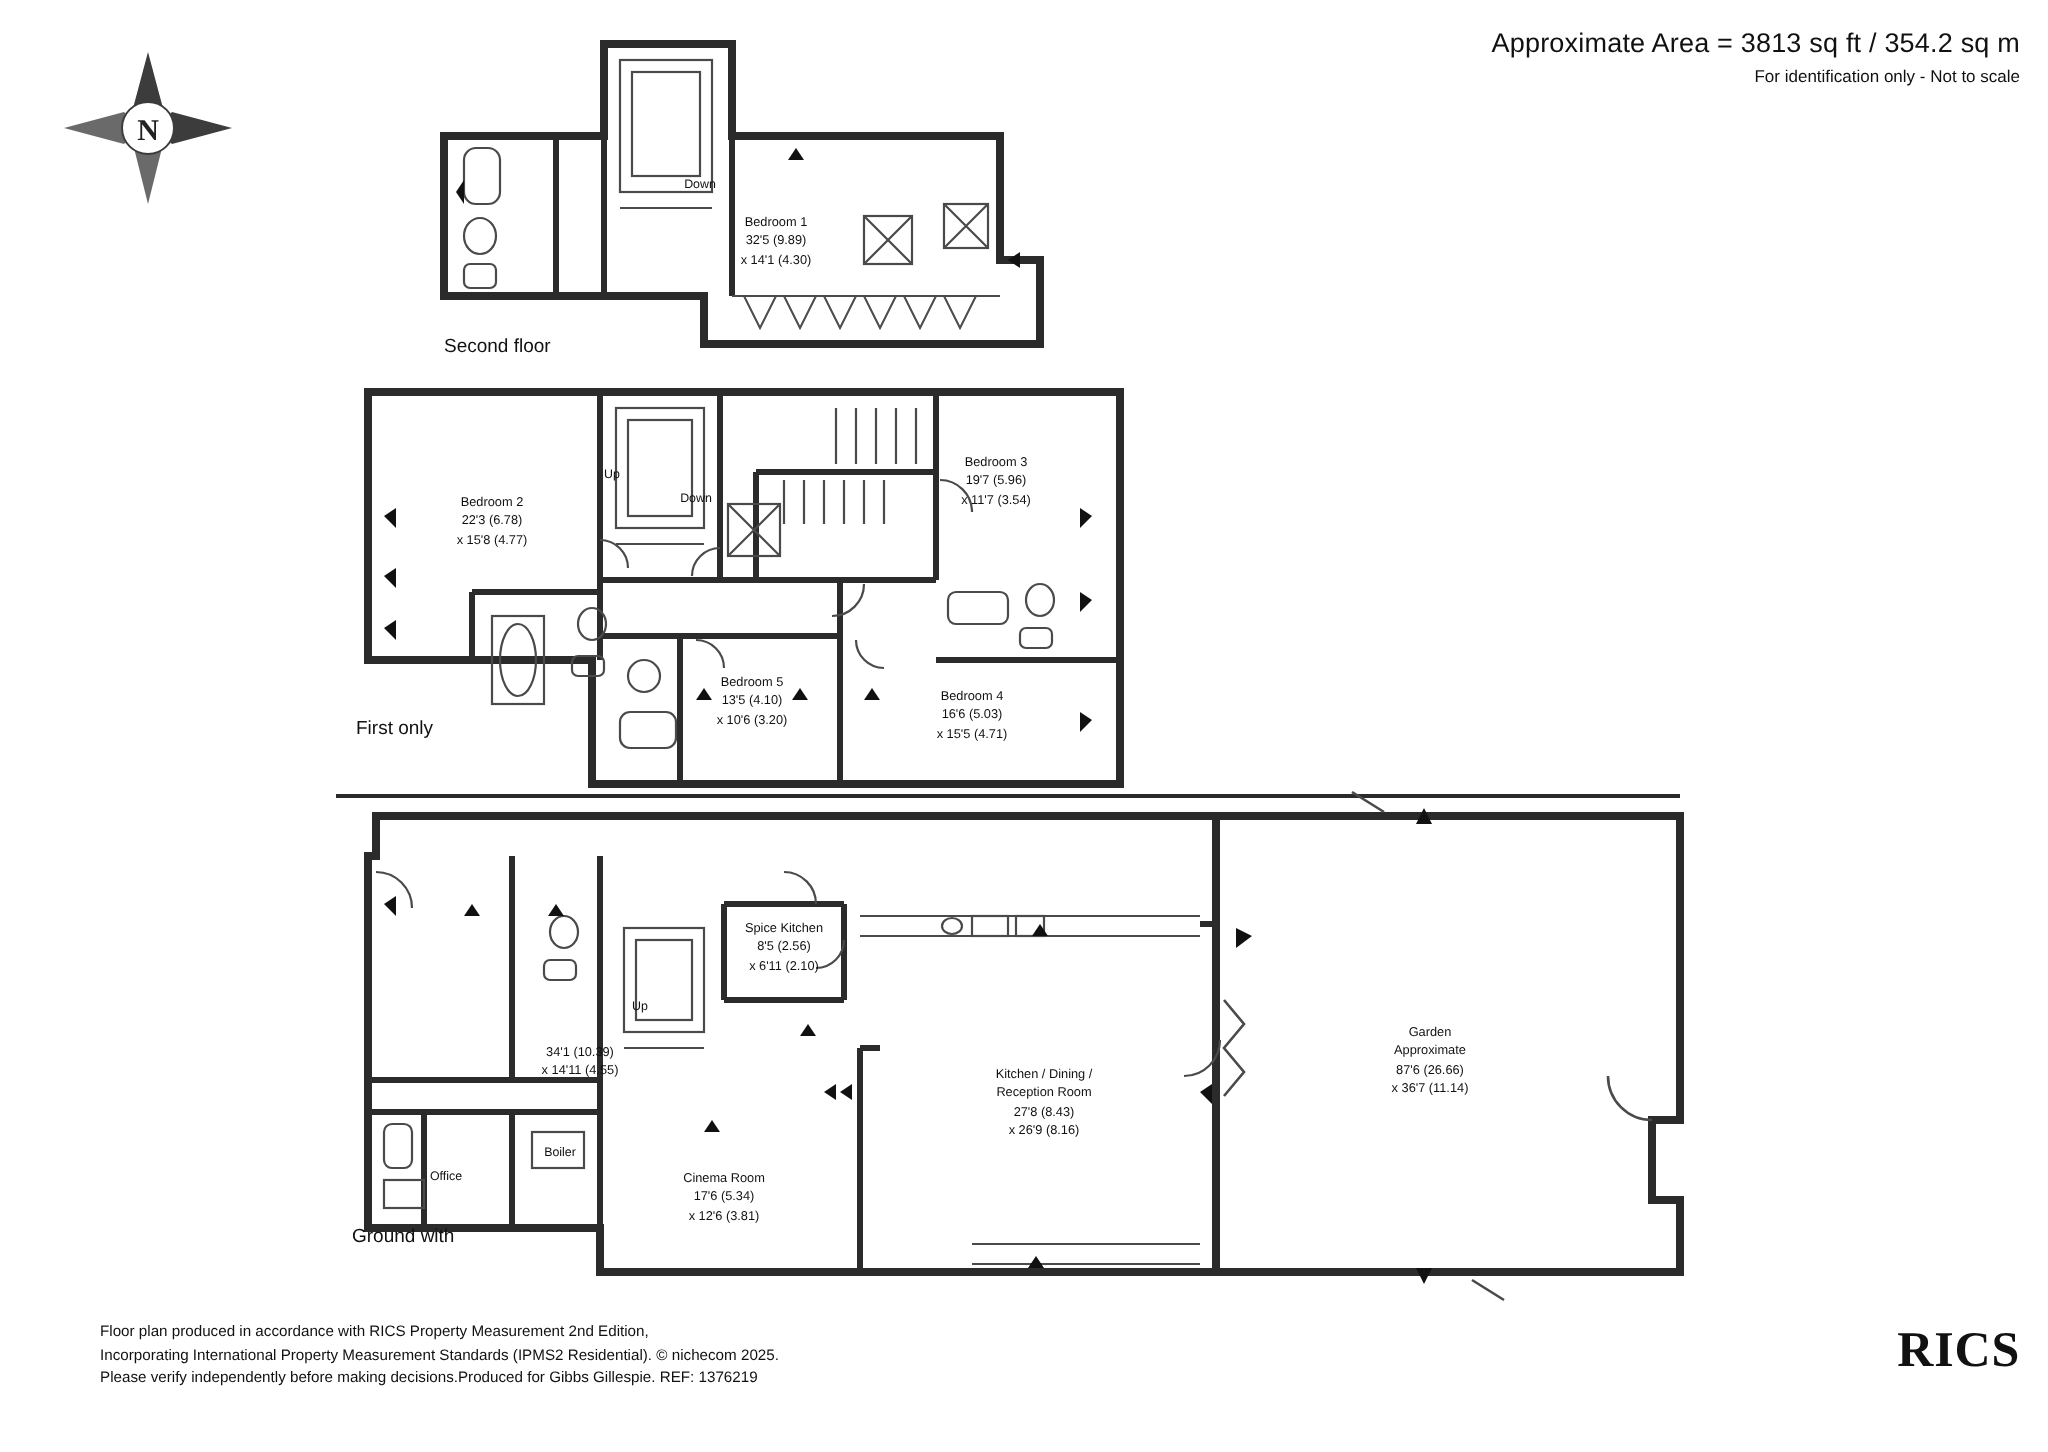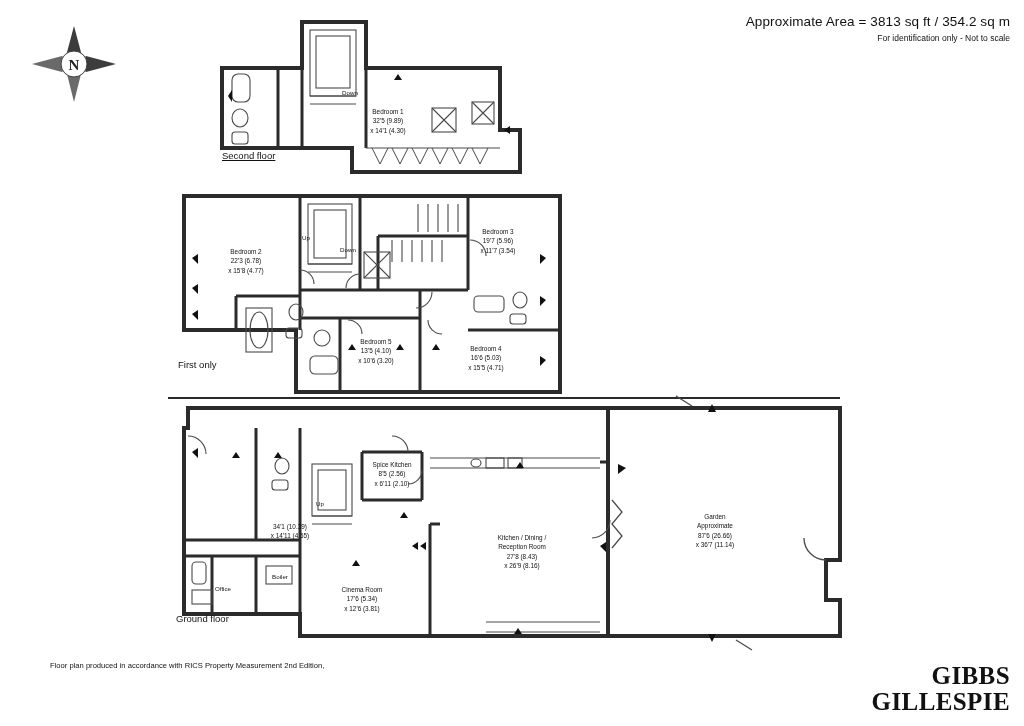--- a/index.html
+++ b/index.html
@@ -254,23 +254,23 @@
   <svg width="88" height="80" viewBox="0 0 88 80">
     <polygon points="44,2 52,32 44,40 36,32" fill="#3c3c3c"></polygon>
     <polygon points="44,78 52,46 44,40 36,46" fill="#6a6a6a"></polygon>
     <polygon points="2,40 32,32 40,40 32,48" fill="#6a6a6a"></polygon>
     <polygon points="86,40 56,32 48,40 56,48" fill="#3c3c3c"></polygon>
     <circle cx="44" cy="40" r="13" fill="#ffffff" stroke="#3c3c3c" stroke-width="1"></circle>
     <text x="44" y="46" text-anchor="middle" font-family="Liberation Serif, serif" font-size="15" font-weight="bold" fill="#222">N</text>
   </svg>
 </div>
 
-<div class="abs floor-label" style="left:222px;top:150px;text-decoration:underline;">Second floor</div>
+<div class="abs floor-label" style="left:222px;top:168px;">Second floor</div>
 <div class="abs floor-label" style="left:178px;top:359px;">First only</div>
-<div class="abs floor-label" style="left:176px;top:613px;">Ground floor</div>
+<div class="abs floor-label" style="left:176px;top:613px;">Ground with</div>
 
 <div class="abs room" style="left:338px;top:107px;width:100px;">
   <span class="nm">Bedroom 1</span>
   <span class="d">32'5 (9.89)</span>
   <span class="d">x 14'1 (4.30)</span>
 </div>
 <div class="abs small-lbl" style="left:330px;top:89px;width:40px;">Down</div>
 
 <div class="abs room" style="left:196px;top:247px;width:100px;">
   <span class="nm">Bedroom 2</span>
@@ -320,18 +320,19 @@
   <span class="nm">Approximate</span>
   <span class="d">87'6 (26.66)</span>
   <span class="d">x 36'7 (11.14)</span>
 </div>
 <div class="abs small-lbl" style="left:198px;top:585px;width:50px;">Office</div>
 <div class="abs small-lbl" style="left:258px;top:573px;width:44px;">Boiler</div>
 <div class="abs small-lbl" style="left:308px;top:500px;width:24px;">Up</div>
 
 <div class="abs" id="footer">
   <div>Floor plan produced in accordance with RICS Property Measurement 2nd Edition,</div>
+  <div>Incorporating International Property Measurement Standards (IPMS2 Residential).     © nichecom 2025.</div>
+  <div>Please verify independently before making decisions.Produced for Gibbs Gillespie.   REF: 1376219</div>
 </div>
 
 <div class="abs" id="logo">
-  <div>GIBBS</div>
-  <div>GILLESPIE</div>
+  <div>RICS</div>
 </div>
 
 </body></html>

